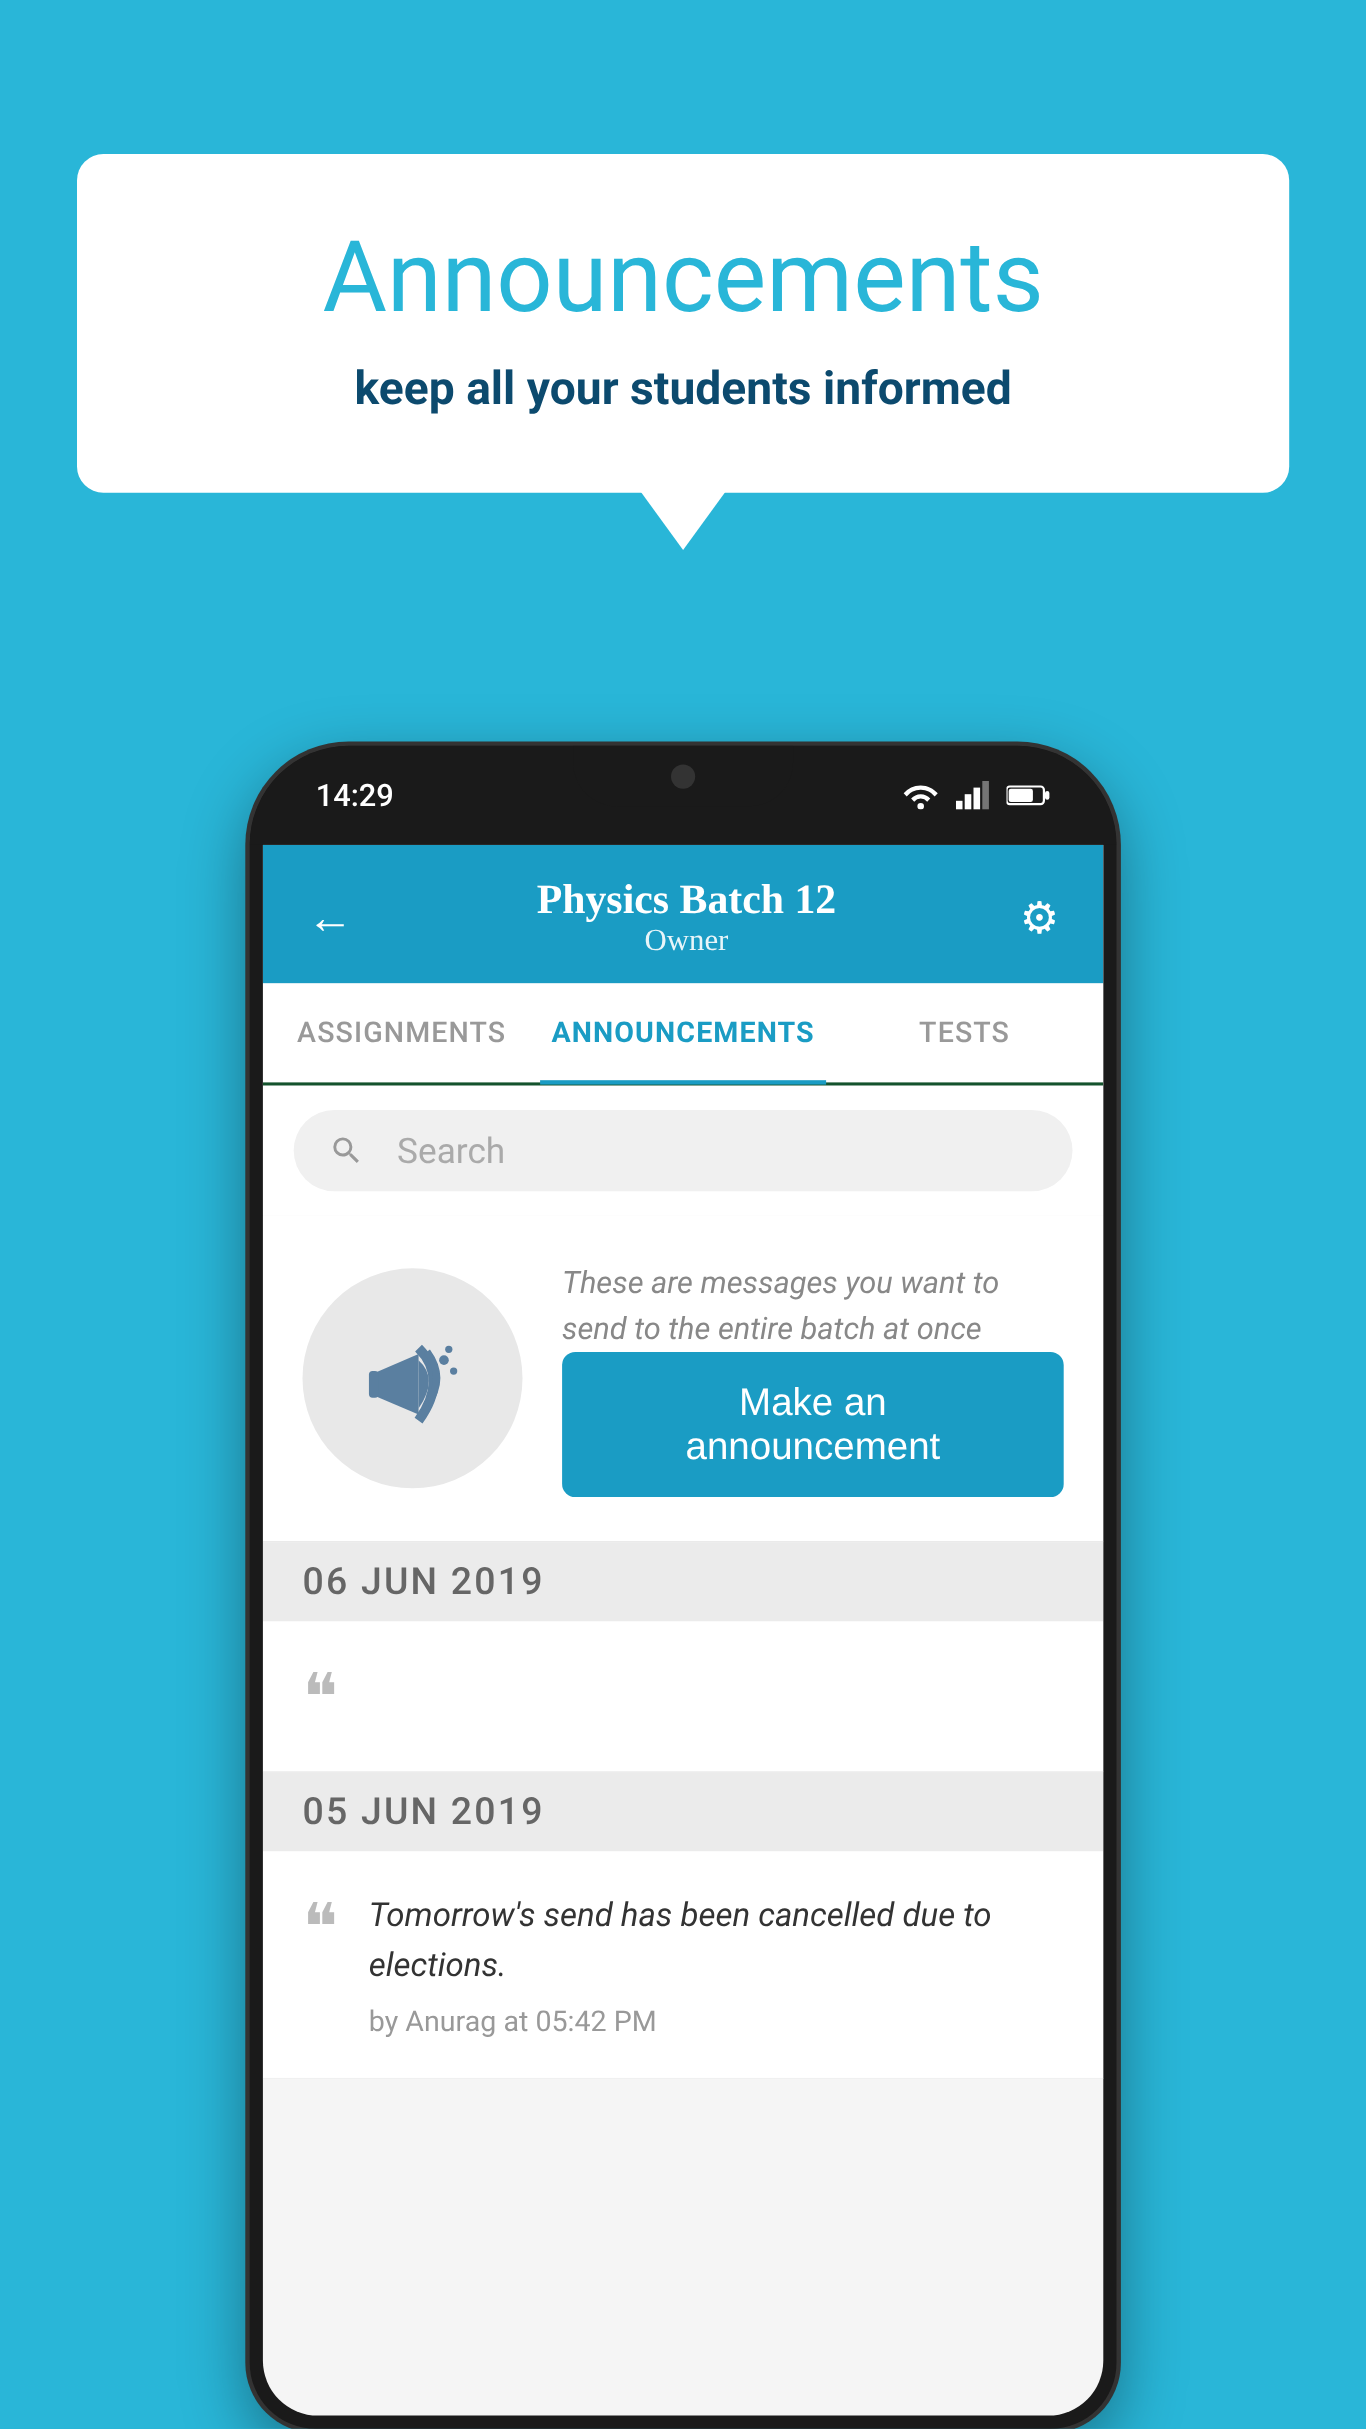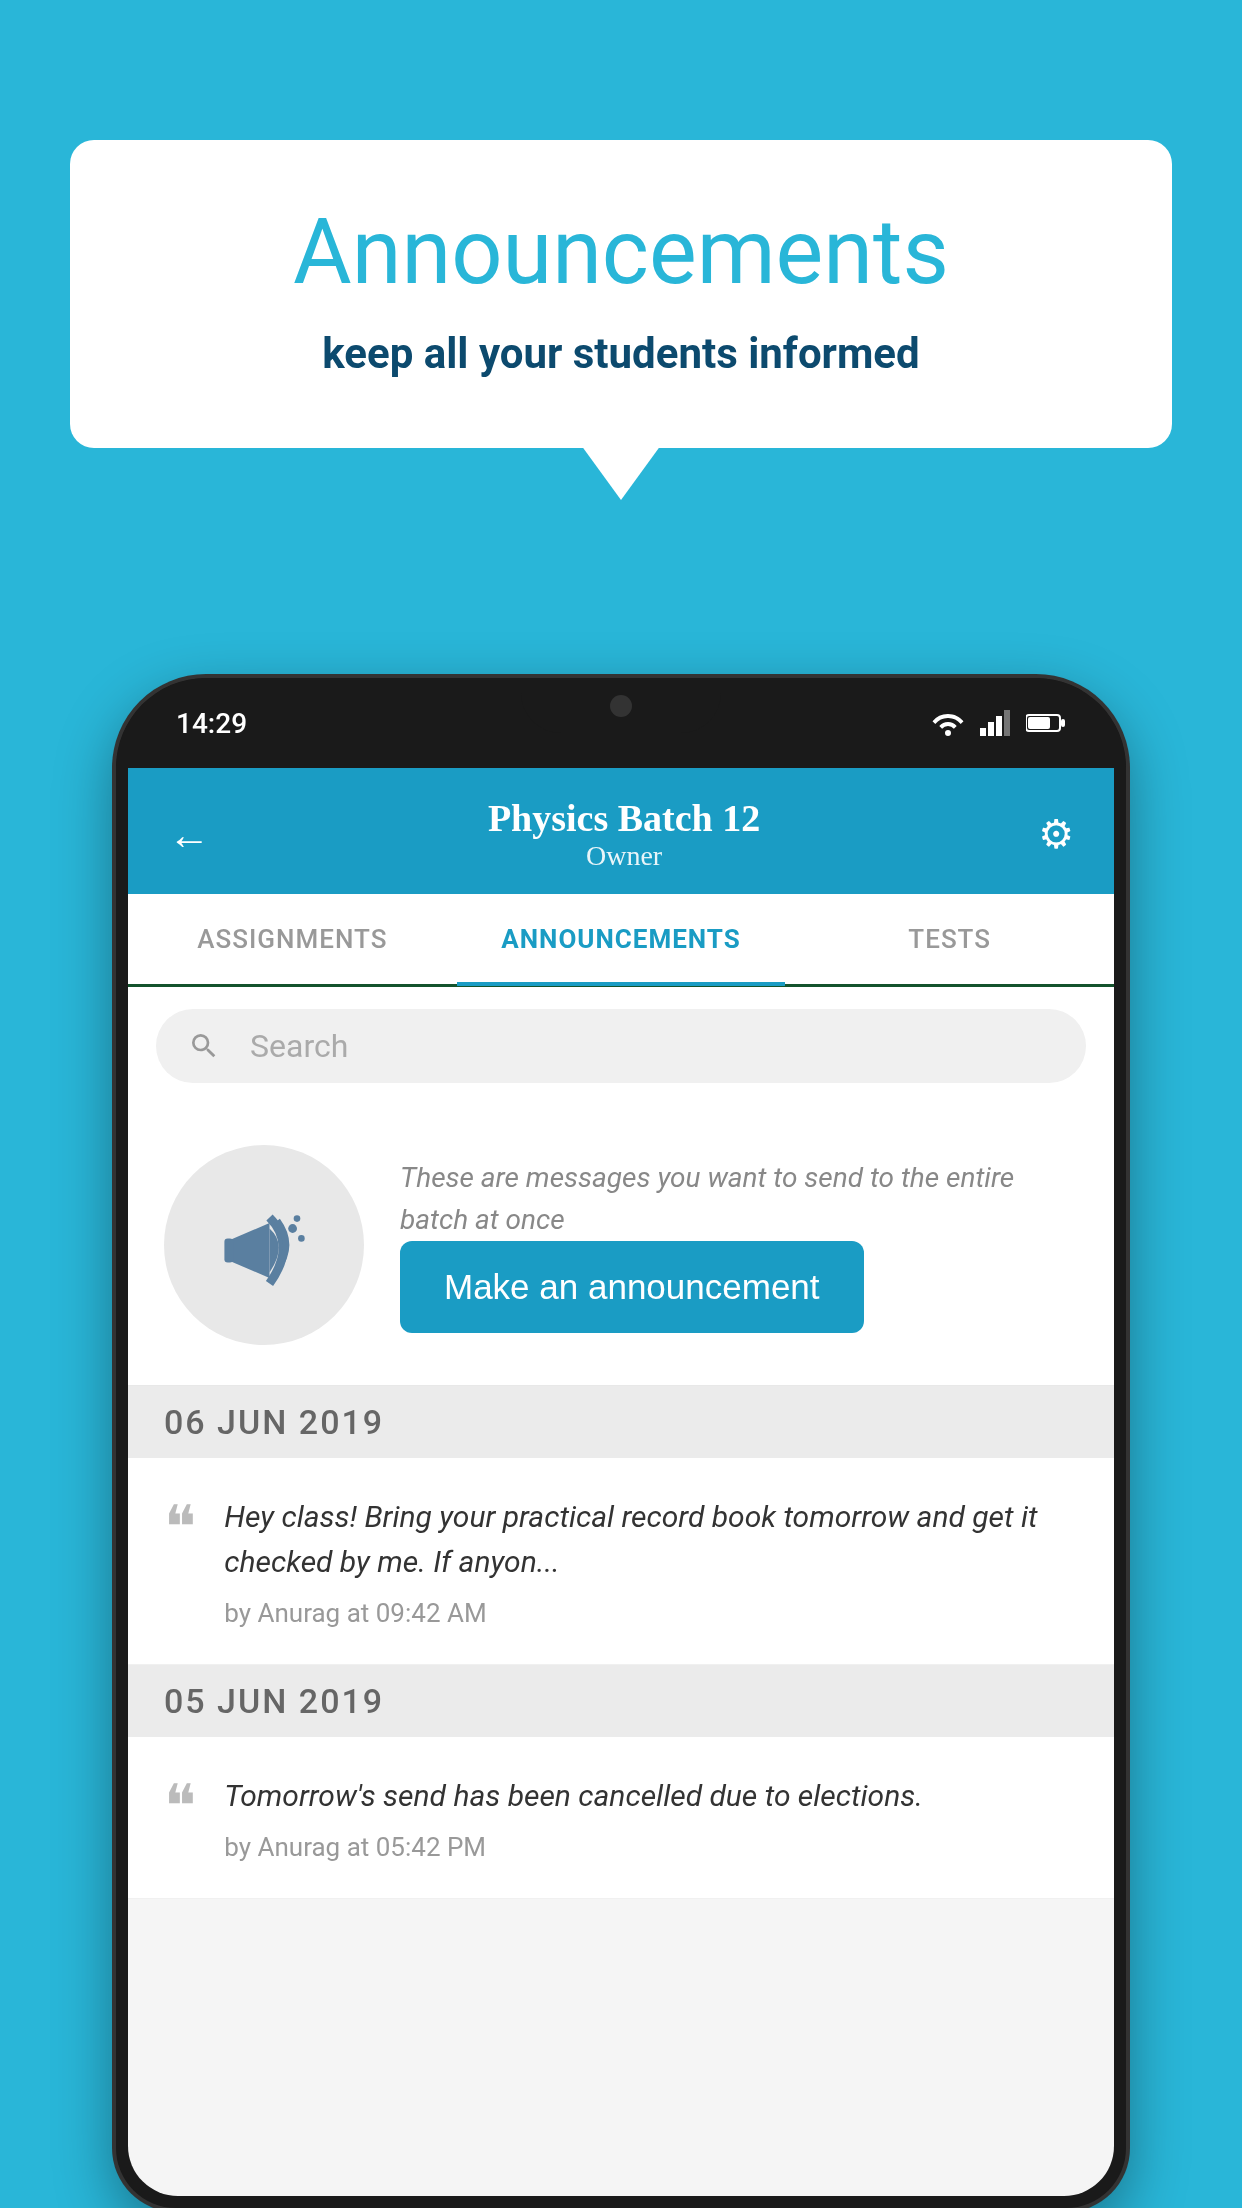--- a/index.html
+++ b/index.html
@@ -58,21 +58,21 @@
       color: #0c4a6e;
       font-weight: 700;
     }
 
     
     .phone-frame {
       position: absolute;
       bottom: 0;
       left: 50%;
       transform: translateX(-50%);
-      width: 1010px;
+      width: 788px;
       height: 1530px;
       background: #1a1a1a;
       border-radius: 90px 90px 60px 60px;
       padding: 0;
       box-shadow: 0 0 0 4px #333, 0 20px 60px rgba(0,0,0,0.4);
       overflow: hidden;
     }
 
     
     .phone-top {
@@ -407,24 +407,20 @@
       <div class="promo-right">
         <div class="promo-text">These are messages you want to send to the entire batch at once</div>
         <button class="announce-btn">Make an announcement</button>
       </div>
     </div>
 
     <div class="date-separator">06  JUN  2019</div>
 
     <div class="announcement-item">
       <div class="quote-icon">❝</div>
-      <div class="announcement-content">
-        <div class="announcement-text">Hey class! Bring your practical record book tomorrow and get it checked by me. If anyon...</div>
-        <div class="announcement-meta">by Anurag at 09:42 AM</div>
-      </div>
     </div>
 
     <div class="date-separator">05  JUN  2019</div>
 
     <div class="announcement-item">
       <div class="quote-icon">❝</div>
       <div class="announcement-content">
         <div class="announcement-text">Tomorrow's send has been cancelled due to elections.</div>
         <div class="announcement-meta">by Anurag at 05:42 PM</div>
       </div>

